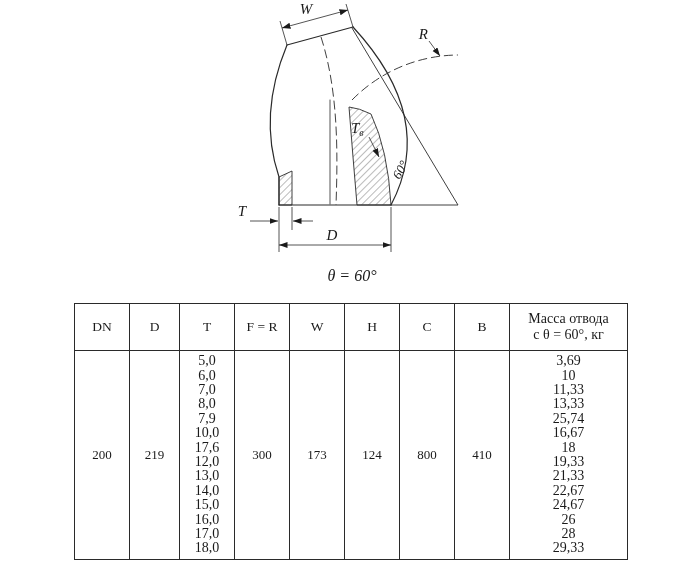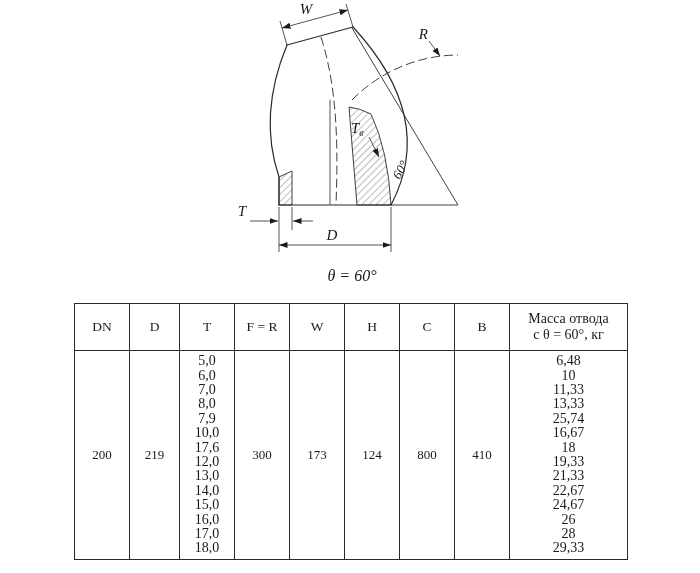--- a/index.html
+++ b/index.html
@@ -151,21 +151,21 @@
                 <div>18,0</div>
               </div>
           </td>
           <td>300</td>
           <td>173</td>
           <td>124</td>
           <td>800</td>
           <td>410</td>
           <td>
             <div class="lines">
-                <div>6,48</div>
+                <div>3,69</div>
                 <div>10</div>
                 <div>11,33</div>
                 <div>13,33</div>
                 <div>25,74</div>
                 <div>16,67</div>
                 <div>18</div>
                 <div>19,33</div>
                 <div>21,33</div>
                 <div>22,67</div>
                 <div>24,67</div>

